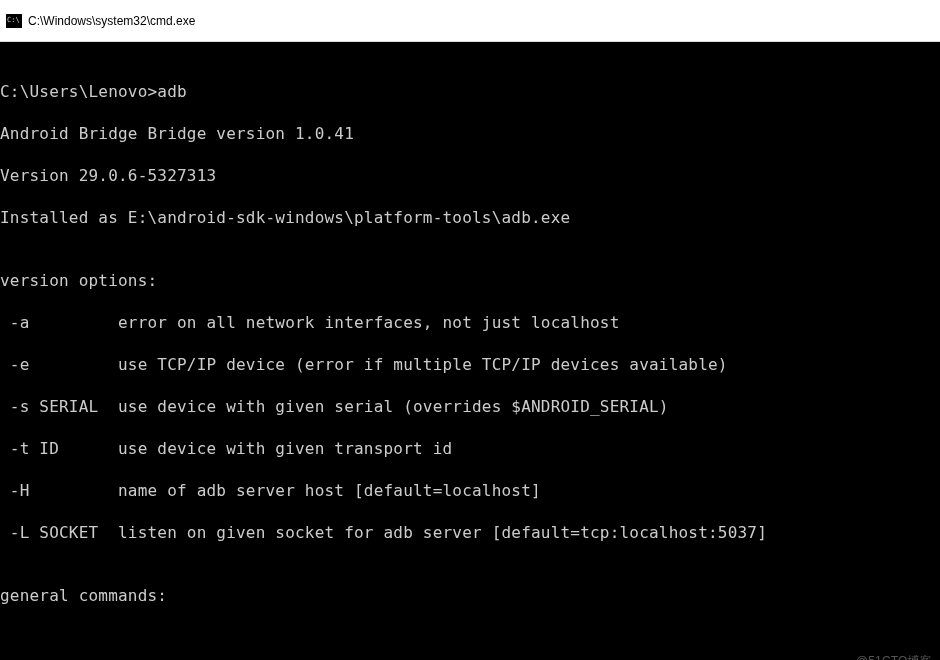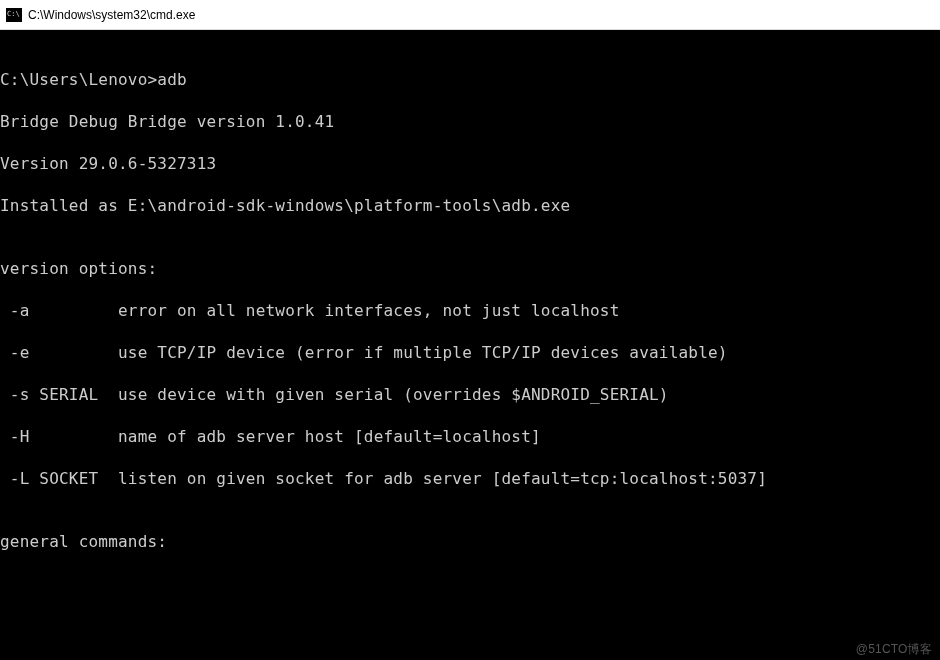--- a/index.html
+++ b/index.html
@@ -4,21 +4,21 @@
   <style>
     * { margin: 0; padding: 0; box-sizing: border-box; }
     body {
       width: 940px;
       height: 660px;
       font-family: "Segoe UI", Tahoma, sans-serif;
       background: #fff;
       overflow: hidden;
     }
     .titlebar {
-      height: 30px;
+      height: 42px;
       background: #fff;
       display: flex;
       align-items: center;
       padding-left: 6px;
       border-bottom: 1px solid #ddd;
     }
     .titlebar-icon {
       width: 16px;
       height: 14px;
       background: #000;
@@ -67,28 +67,29 @@
 </head>
 <body>
 
 <div class="titlebar">
   <span class="titlebar-icon"></span>
   <span class="titlebar-text">C:\Windows\system32\cmd.exe</span>
 </div>
 
 <div class="terminal">
 <div class="line">C:\Users\Lenovo&gt;adb</div>
-<div class="line">Bridge Debug Bridge version 1.0.41</div>
+<div class="line">Android Bridge Bridge version 1.0.41</div>
 <div class="line">Version 29.0.6-5327313</div>
 <div class="line">Installed as E:\android-sdk-windows\platform-tools\adb.exe</div>
 <div class="line"></div>
 <div class="line">version options:</div>
 <div class="line"> -a         error on all network interfaces, not just localhost</div>
 <div class="line"> -e         use TCP/IP device (error if multiple TCP/IP devices available)</div>
 <div class="line"> -s SERIAL  use device with given serial (overrides $ANDROID_SERIAL)</div>
+<div class="line"> -t ID      use device with given transport id</div>
 <div class="line"> -H         name of adb server host [default=localhost]</div>
 <div class="line"> -L SOCKET  listen on given socket for adb server [default=tcp:localhost:5037]</div>
 <div class="line"></div>
 <div class="line">general commands:</div>
 
 
 
 <div class="line"></div>
 
 

